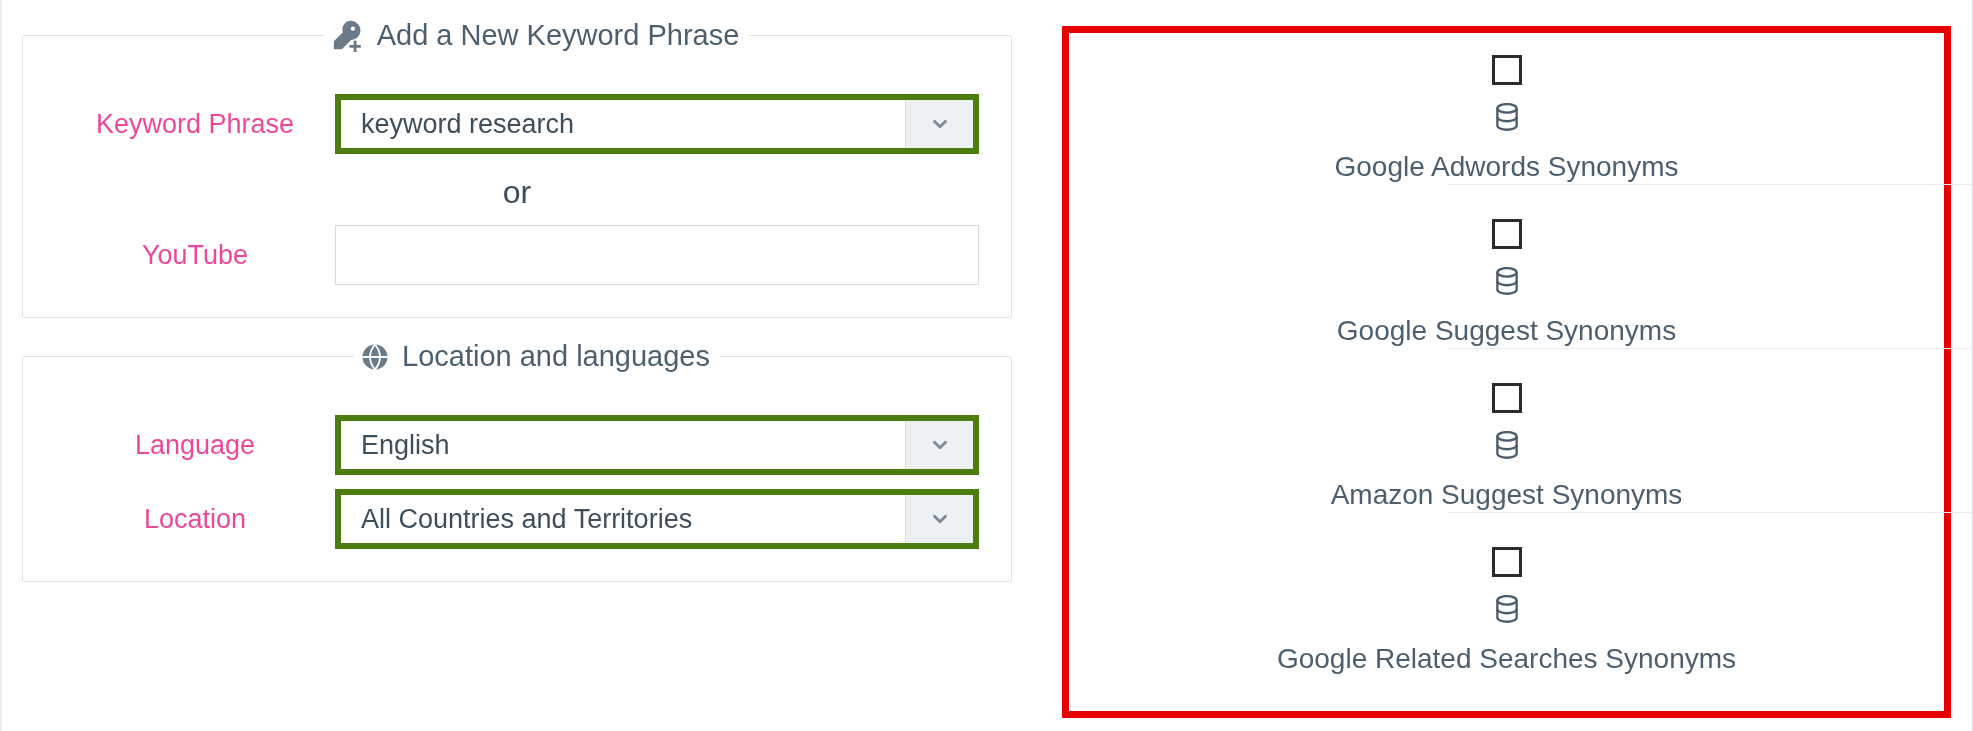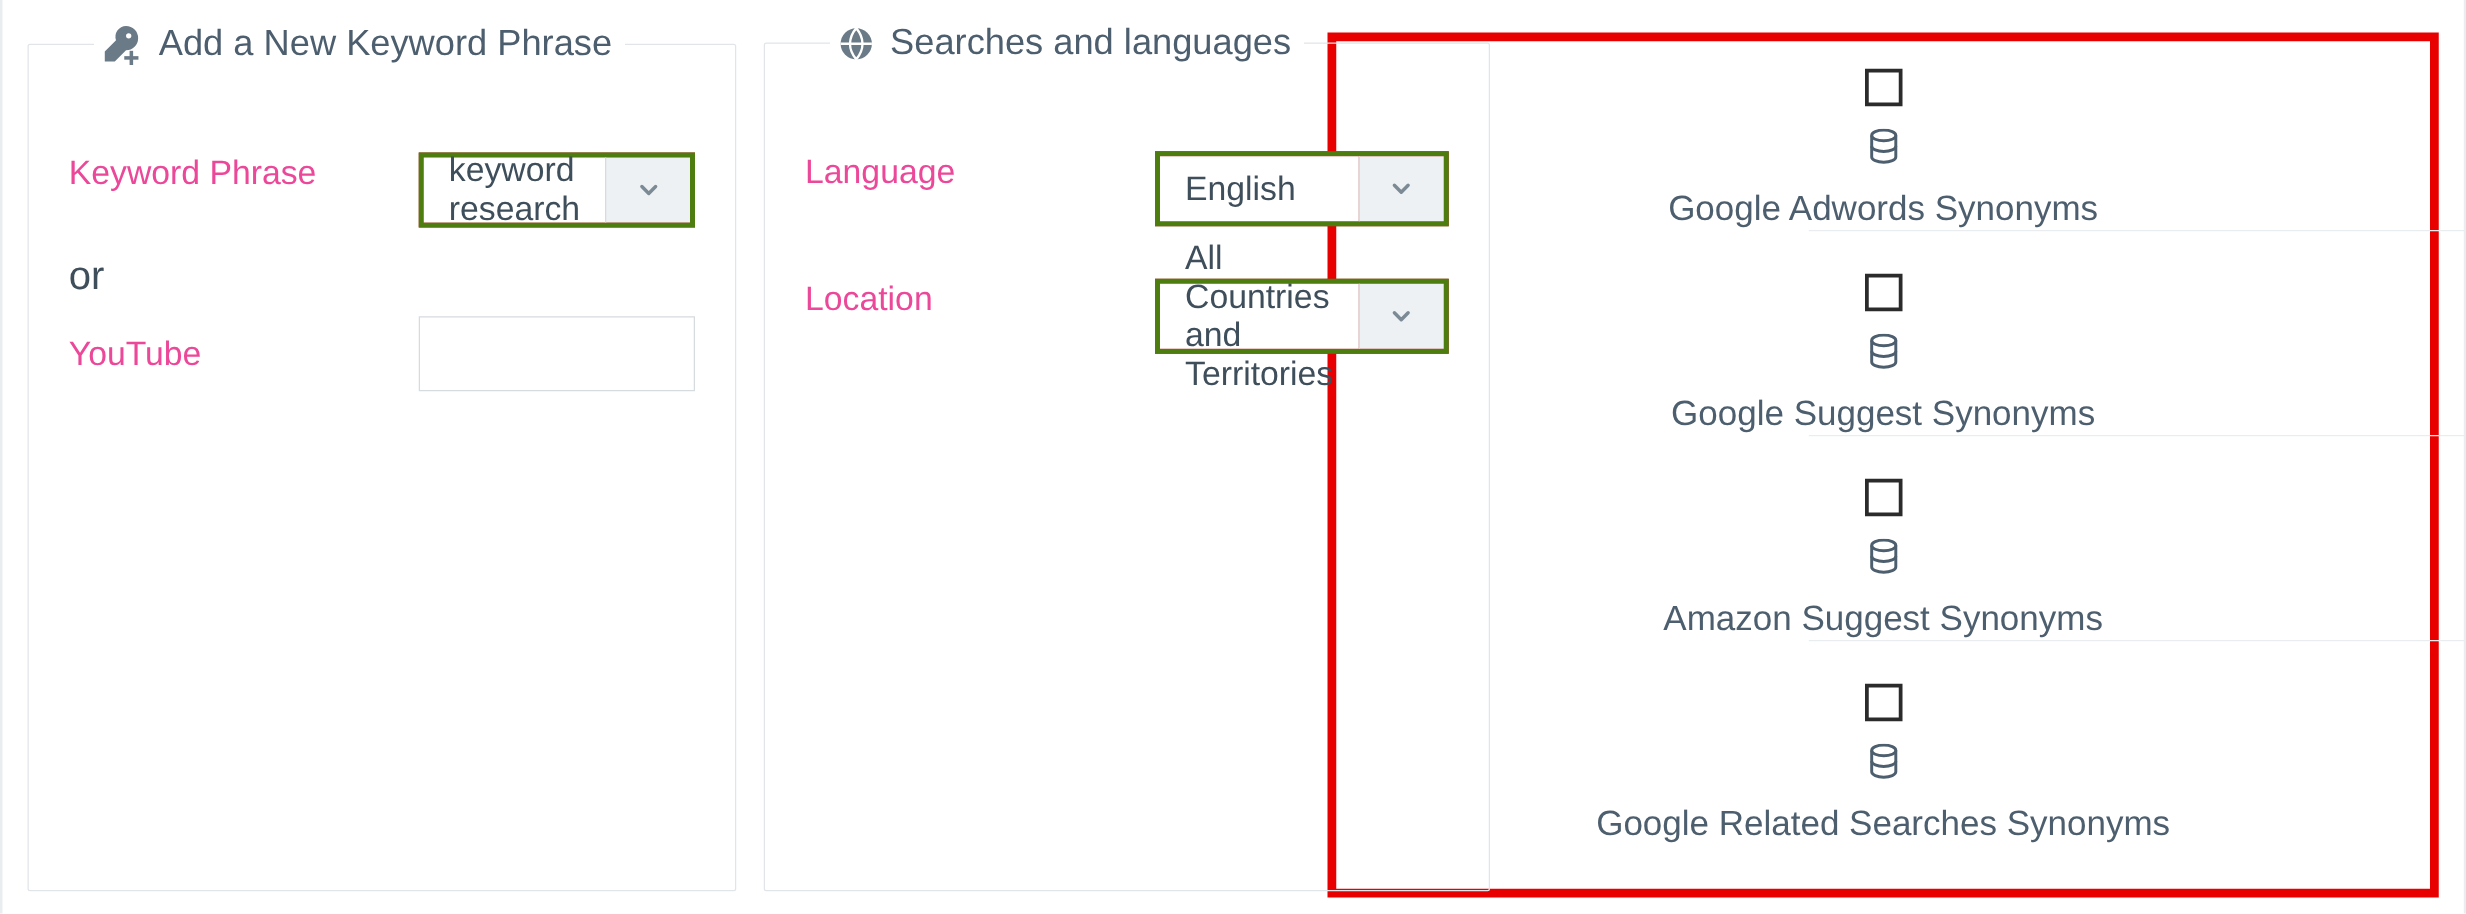--- a/index.html
+++ b/index.html
@@ -15,22 +15,23 @@
     height: 731px;
     padding: 18px 20px;
     display: flex;
     gap: 50px;
     border-left: 2px solid #e9edf0;
     border-right: 2px solid #e9edf0;
   }
   .left-col {
     width: 990px;
     display: flex;
-    flex-direction: row;
+    flex-direction: column;
     gap: 22px;
+    text-align: center;
   }
   fieldset.panel {
     border: 1px solid #e1e5e9;
     border-radius: 2px;
     margin: 0;
     padding: 28px 32px 32px 32px;
     position: relative;
   }
   fieldset.panel > legend {
     padding: 0 10px 0 6px;
@@ -59,24 +60,23 @@
     color: #ec4899;
   }
   .or-label {
     font-size: 32px;
     color: #3f4e5b;
     margin: 20px 0 6px 0;
   }
   .select-wrap {
     display: flex;
     flex: 1;
-    border: 4px solid #4d7c0f;
+    border: 6px solid #4d7c0f;
     height: 60px;
-    background: #b91c1c;
-    margin-top: 28px;
+    background: #c4b5fd;
   }
   .select-value {
     flex: 1;
     display: flex;
     align-items: center;
     padding: 0 20px;
     font-size: 27px;
     color: #3f4e5b;
     background: #fff;
   }
@@ -183,21 +183,21 @@
     </fieldset>
 
     <fieldset class="panel">
       <legend>
         <span class="icon">
           <svg width="30" height="30" viewBox="0 0 24 24" fill="#6b7a87">
             <circle cx="12" cy="12" r="10" fill="#6b7a87"></circle>
             <path d="M2 12h20M12 2c2.5 3 4 6.5 4 10s-1.5 7-4 10c-2.5-3-4-6.5-4-10s1.5-7 4-10z" fill="none" stroke="#fff" stroke-width="1.5"></path>
           </svg>
         </span>
-        <span>Searches and languages</span>
+        <span>Location and languages</span>
       </legend>
 
       <div class="row">
         <div class="row-label">Language</div>
         <div class="select-wrap">
           <div class="select-value">English</div>
           <div class="select-caret">
             <svg width="22" height="22" viewBox="0 0 24 24" fill="none" stroke="#7c8a96" stroke-width="3" stroke-linecap="round" stroke-linejoin="round">
                 <polyline points="6 9 12 15 18 9"></polyline>
               </svg>

